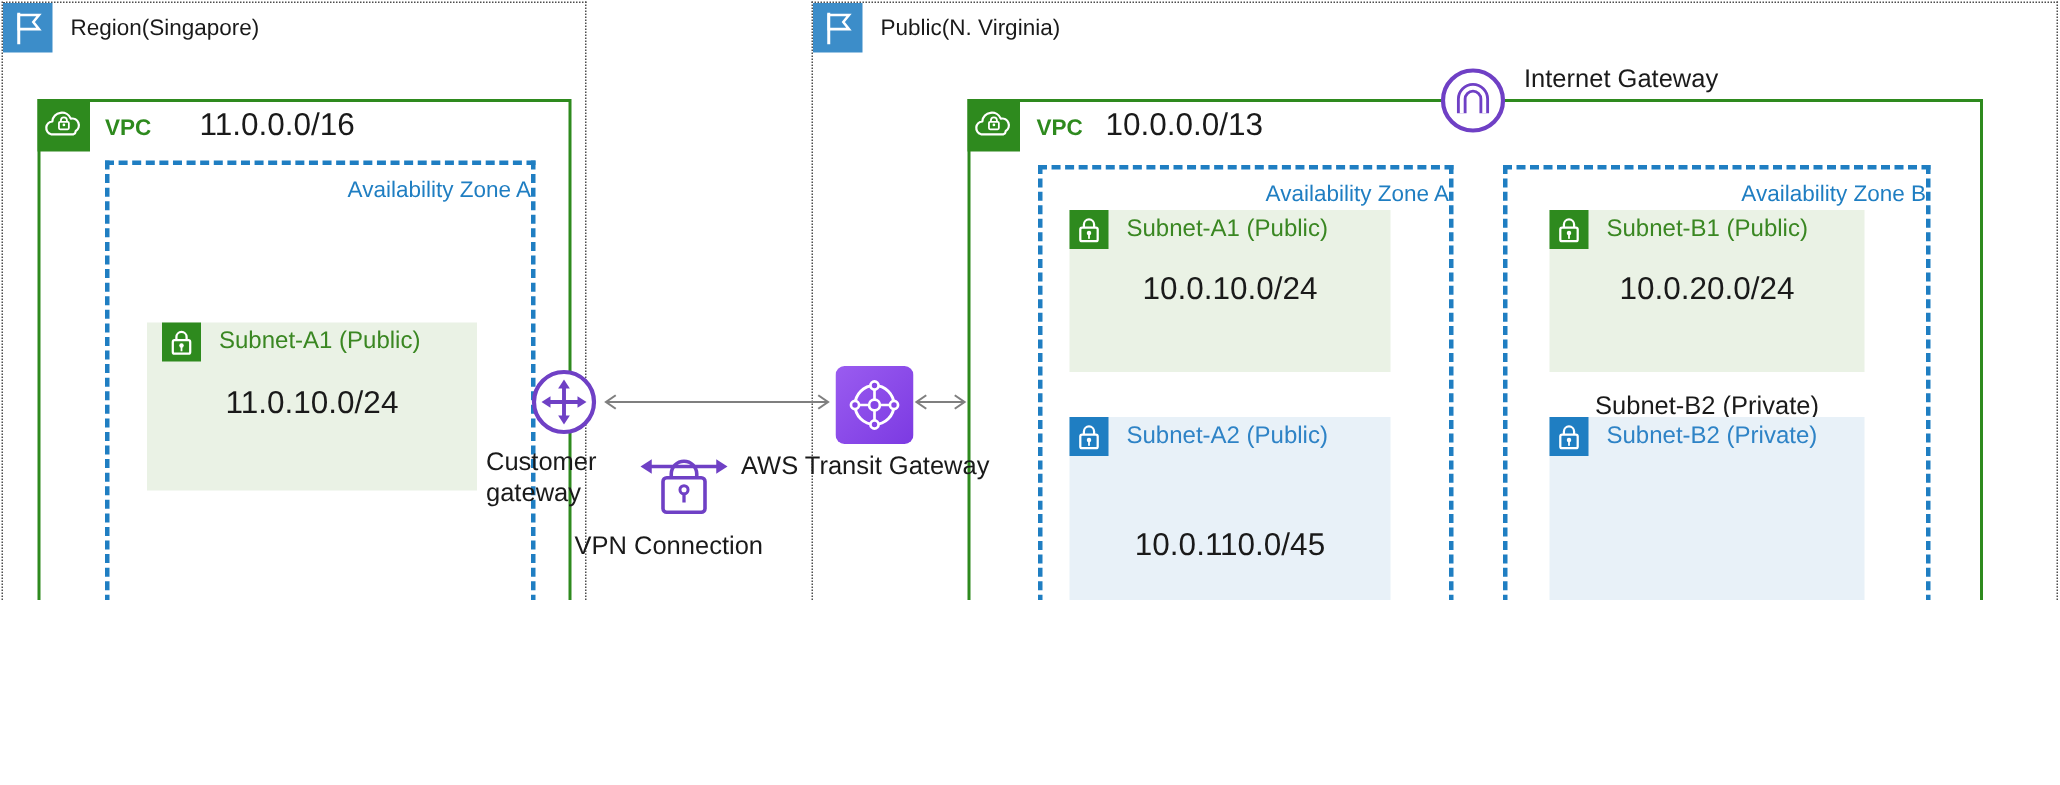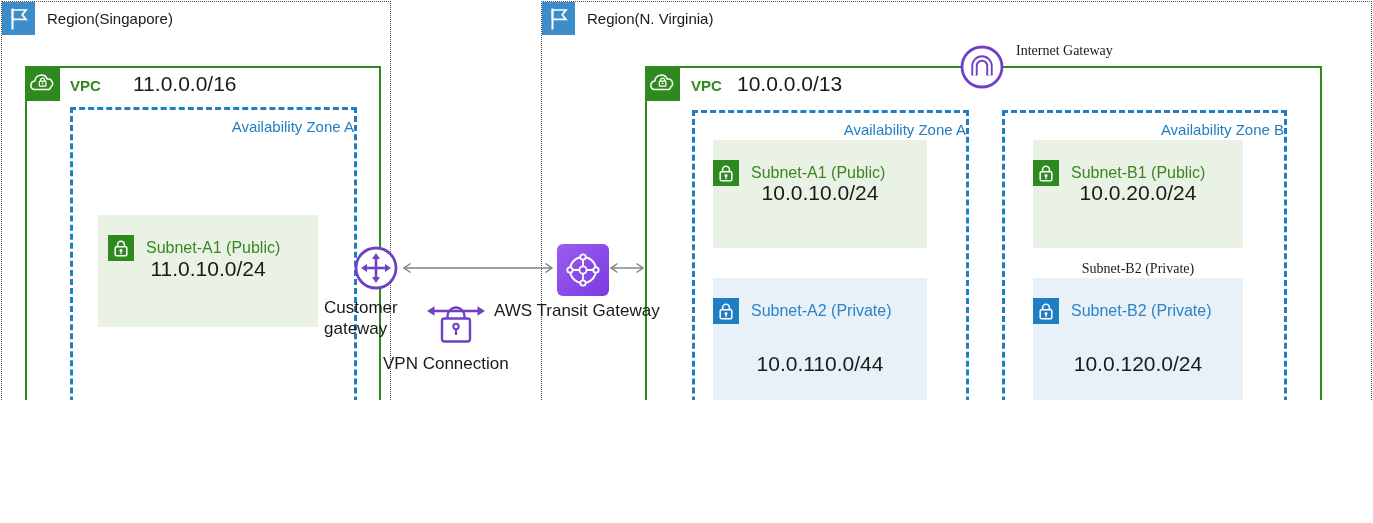--- a/index.html
+++ b/index.html
@@ -12,30 +12,30 @@
   .region-title{position:absolute;font-size:15px;white-space:nowrap;}
   .vpc{position:absolute;border:2px solid var(--vpc-green,#2e8a1e);background:#fff;}
   .vpc-icon{position:absolute;width:35px;height:35px;background:var(--vpc-green,#2e8a1e);}
   .vpc-label{position:absolute;font-size:15px;color:var(--vpc-green,#2e8a1e);font-weight:bold;white-space:nowrap;}
   .vpc-cidr{position:absolute;font-size:21px;color:var(--text-black,#1a1a1a);white-space:nowrap;}
   .az{position:absolute;border:3px dashed var(--az-blue,#1f7ec2);}
   .az-label{text-align:right;margin-top:8px;font-size:15px;color:var(--az-blue,#1f7ec2);}
   .subnet{position:absolute;}
   .subnet.public{background:var(--subnet-public-bg,#eaf2e5);}
   .subnet.private{background:var(--subnet-private-bg,#e8f1f8);}
-  .subnet-head{display:flex;align-items:center;gap:12px;padding-top:0;margin-top:20px;}
+  .subnet-head{display:flex;align-items:center;gap:12px;padding-top:0;}
   .sg .subnet-head{padding-left:10px;}
   .lock{width:26px;height:26px;flex:0 0 26px;}
   .lock.public-lock{background:var(--vpc-green,#2e8a1e);}
   .lock.private-lock{background:var(--az-blue,#1f7ec2);}
   .subnet-name{font-size:16px;white-space:nowrap;}
   .public .subnet-name{color:var(--subnet-public-text,#3a8722);}
   .private .subnet-name{color:var(--subnet-private-text,#2e83c6);}
   .subnet-cidr{position:absolute;left:0;right:0;text-align:center;font-size:21px;color:var(--text-black,#1a1a1a);}
-  .note{position:absolute;font-size:14px;text-align:center;color:var(--text-black,#1a1a1a);white-space:nowrap;font-family:Liberation Serif, serif;}
+  .note{position:absolute;font-size:17px;text-align:center;color:var(--text-black,#1a1a1a);white-space:nowrap;}
   .conn-label{position:absolute;font-size:17px;line-height:21px;color:var(--text-black,#1a1a1a);}
   .icon-abs{position:absolute;}
   svg{display:block;}
 </style>
 </head>
 <body>
 
 <div id="canvas">
 
   <div class="region" style="left:1px;top:1px;width:388px;height:517px;"></div>
@@ -78,21 +78,21 @@
     <div class="subnet-cidr" style="top:42px;">11.0.10.0/24</div>
   </div>
 
   <div class="region" style="left:541px;top:1px;width:829px;height:517px;"></div>
   <div class="flag" style="left:542px;top:2px;">
     <svg width="33" height="33" viewBox="0 0 33 33">
       <path d="M10.5 6.5 V27.5" style="stroke:#fff;stroke-width:2;fill:none"></path>
       <path d="M10.5 8 H24 l-3.8 4.7 3.8 4.7 H10.5 z" style="fill:none;stroke:#fff;stroke-width:1.7"></path>
     </svg>
   </div>
-  <div class="region-title" style="left:587px;top:10px;">Region(N. Virginia)</div>
+  <div class="region-title" style="left:587px;top:10px;">Public(N. Virginia)</div>
 
   <div class="vpc" style="left:645px;top:66px;width:673px;height:433px;"></div>
   <div class="vpc-icon" style="left:645px;top:66px;">
     <svg width="35" height="35" viewBox="0 0 35 35">
       <path d="M9 23.5 a4.4 4.4 0 0 1 .9-8.6 a6.4 6.4 0 0 1 12.3-1.8 a4.5 4.5 0 0 1 3.3 8.2 a2.5 2.5 0 0 1-1.5 2.2 z" style="fill:none;stroke:#fff;stroke-width:1.5;stroke-linejoin:round"></path>
       <path d="M15.6 15.2 v-1 a2 2 0 0 1 4 0 v1" style="fill:none;stroke:#fff;stroke-width:1.2"></path>
       <rect x="14.3" y="15.2" width="6.6" height="5" rx="0.8" style="fill:none;stroke:#fff;stroke-width:1.2"></rect>
       <circle cx="17.6" cy="17.3" r="0.9" style="fill:#fff"></circle>
     </svg>
   </div>
@@ -130,23 +130,23 @@
   <div class="subnet private" style="left:713px;top:278px;width:214px;height:182px;">
     <div class="subnet-head">
       <span class="lock private-lock">
         <svg width="26" height="26" viewBox="0 0 26 26">
           <path d="M9.6 11.8 V9.7 a3.4 3.4 0 0 1 6.8 0 V11.8" style="fill:none;stroke:#fff;stroke-width:1.5"></path>
           <rect x="7.2" y="11.8" width="11.6" height="9" rx="1.2" style="fill:none;stroke:#fff;stroke-width:1.5"></rect>
           <circle cx="13" cy="15.4" r="1.5" style="fill:#fff"></circle>
           <rect x="12.4" y="16" width="1.2" height="3.2" style="fill:#fff"></rect>
         </svg>
       </span>
-      <span class="subnet-name">Subnet-A2 (Private)</span>
-    </div>
-    <div class="subnet-cidr" style="top:74px;">10.0.110.0/44</div>
+      <span class="subnet-name">Subnet-A2 (Public)</span>
+    </div>
+    <div class="subnet-cidr" style="top:74px;">10.0.110.0/45</div>
   </div>
 
   <div class="az" style="left:1002px;top:110px;width:279px;height:367px;">
     <div class="az-label">Availability Zone B</div>
   </div>
 
   <div class="subnet public" style="left:1033px;top:140px;width:210px;height:108px;">
     <div class="subnet-head">
       <span class="lock public-lock">
         <svg width="26" height="26" viewBox="0 0 26 26">
@@ -168,21 +168,20 @@
       <span class="lock private-lock">
         <svg width="26" height="26" viewBox="0 0 26 26">
           <path d="M9.6 11.8 V9.7 a3.4 3.4 0 0 1 6.8 0 V11.8" style="fill:none;stroke:#fff;stroke-width:1.5"></path>
           <rect x="7.2" y="11.8" width="11.6" height="9" rx="1.2" style="fill:none;stroke:#fff;stroke-width:1.5"></rect>
           <circle cx="13" cy="15.4" r="1.5" style="fill:#fff"></circle>
           <rect x="12.4" y="16" width="1.2" height="3.2" style="fill:#fff"></rect>
         </svg>
       </span>
       <span class="subnet-name">Subnet-B2 (Private)</span>
     </div>
-    <div class="subnet-cidr" style="top:74px;">10.0.120.0/24</div>
   </div>
 
   <div class="icon-abs" style="left:353px;top:245px;">
     <svg width="46" height="46" viewBox="0 0 46 46">
       <circle cx="23" cy="23" r="20" style="fill:#fff;stroke:var(--purple-icon,#6f40c5);stroke-width:2.8"></circle>
       <path d="M12 23 H34" style="stroke:var(--purple-icon,#6f40c5);stroke-width:2.6;fill:none"></path>
       <path d="M23 12 V34" style="stroke:var(--purple-icon,#6f40c5);stroke-width:2.6;fill:none"></path>
       <path d="M8 23 l6 -3.9 v7.8 z" style="fill:var(--purple-icon,#6f40c5)"></path>
       <path d="M38 23 l-6 -3.9 v7.8 z" style="fill:var(--purple-icon,#6f40c5)"></path>
       <path d="M23 8 l-3.9 6 h7.8 z" style="fill:var(--purple-icon,#6f40c5)"></path>

